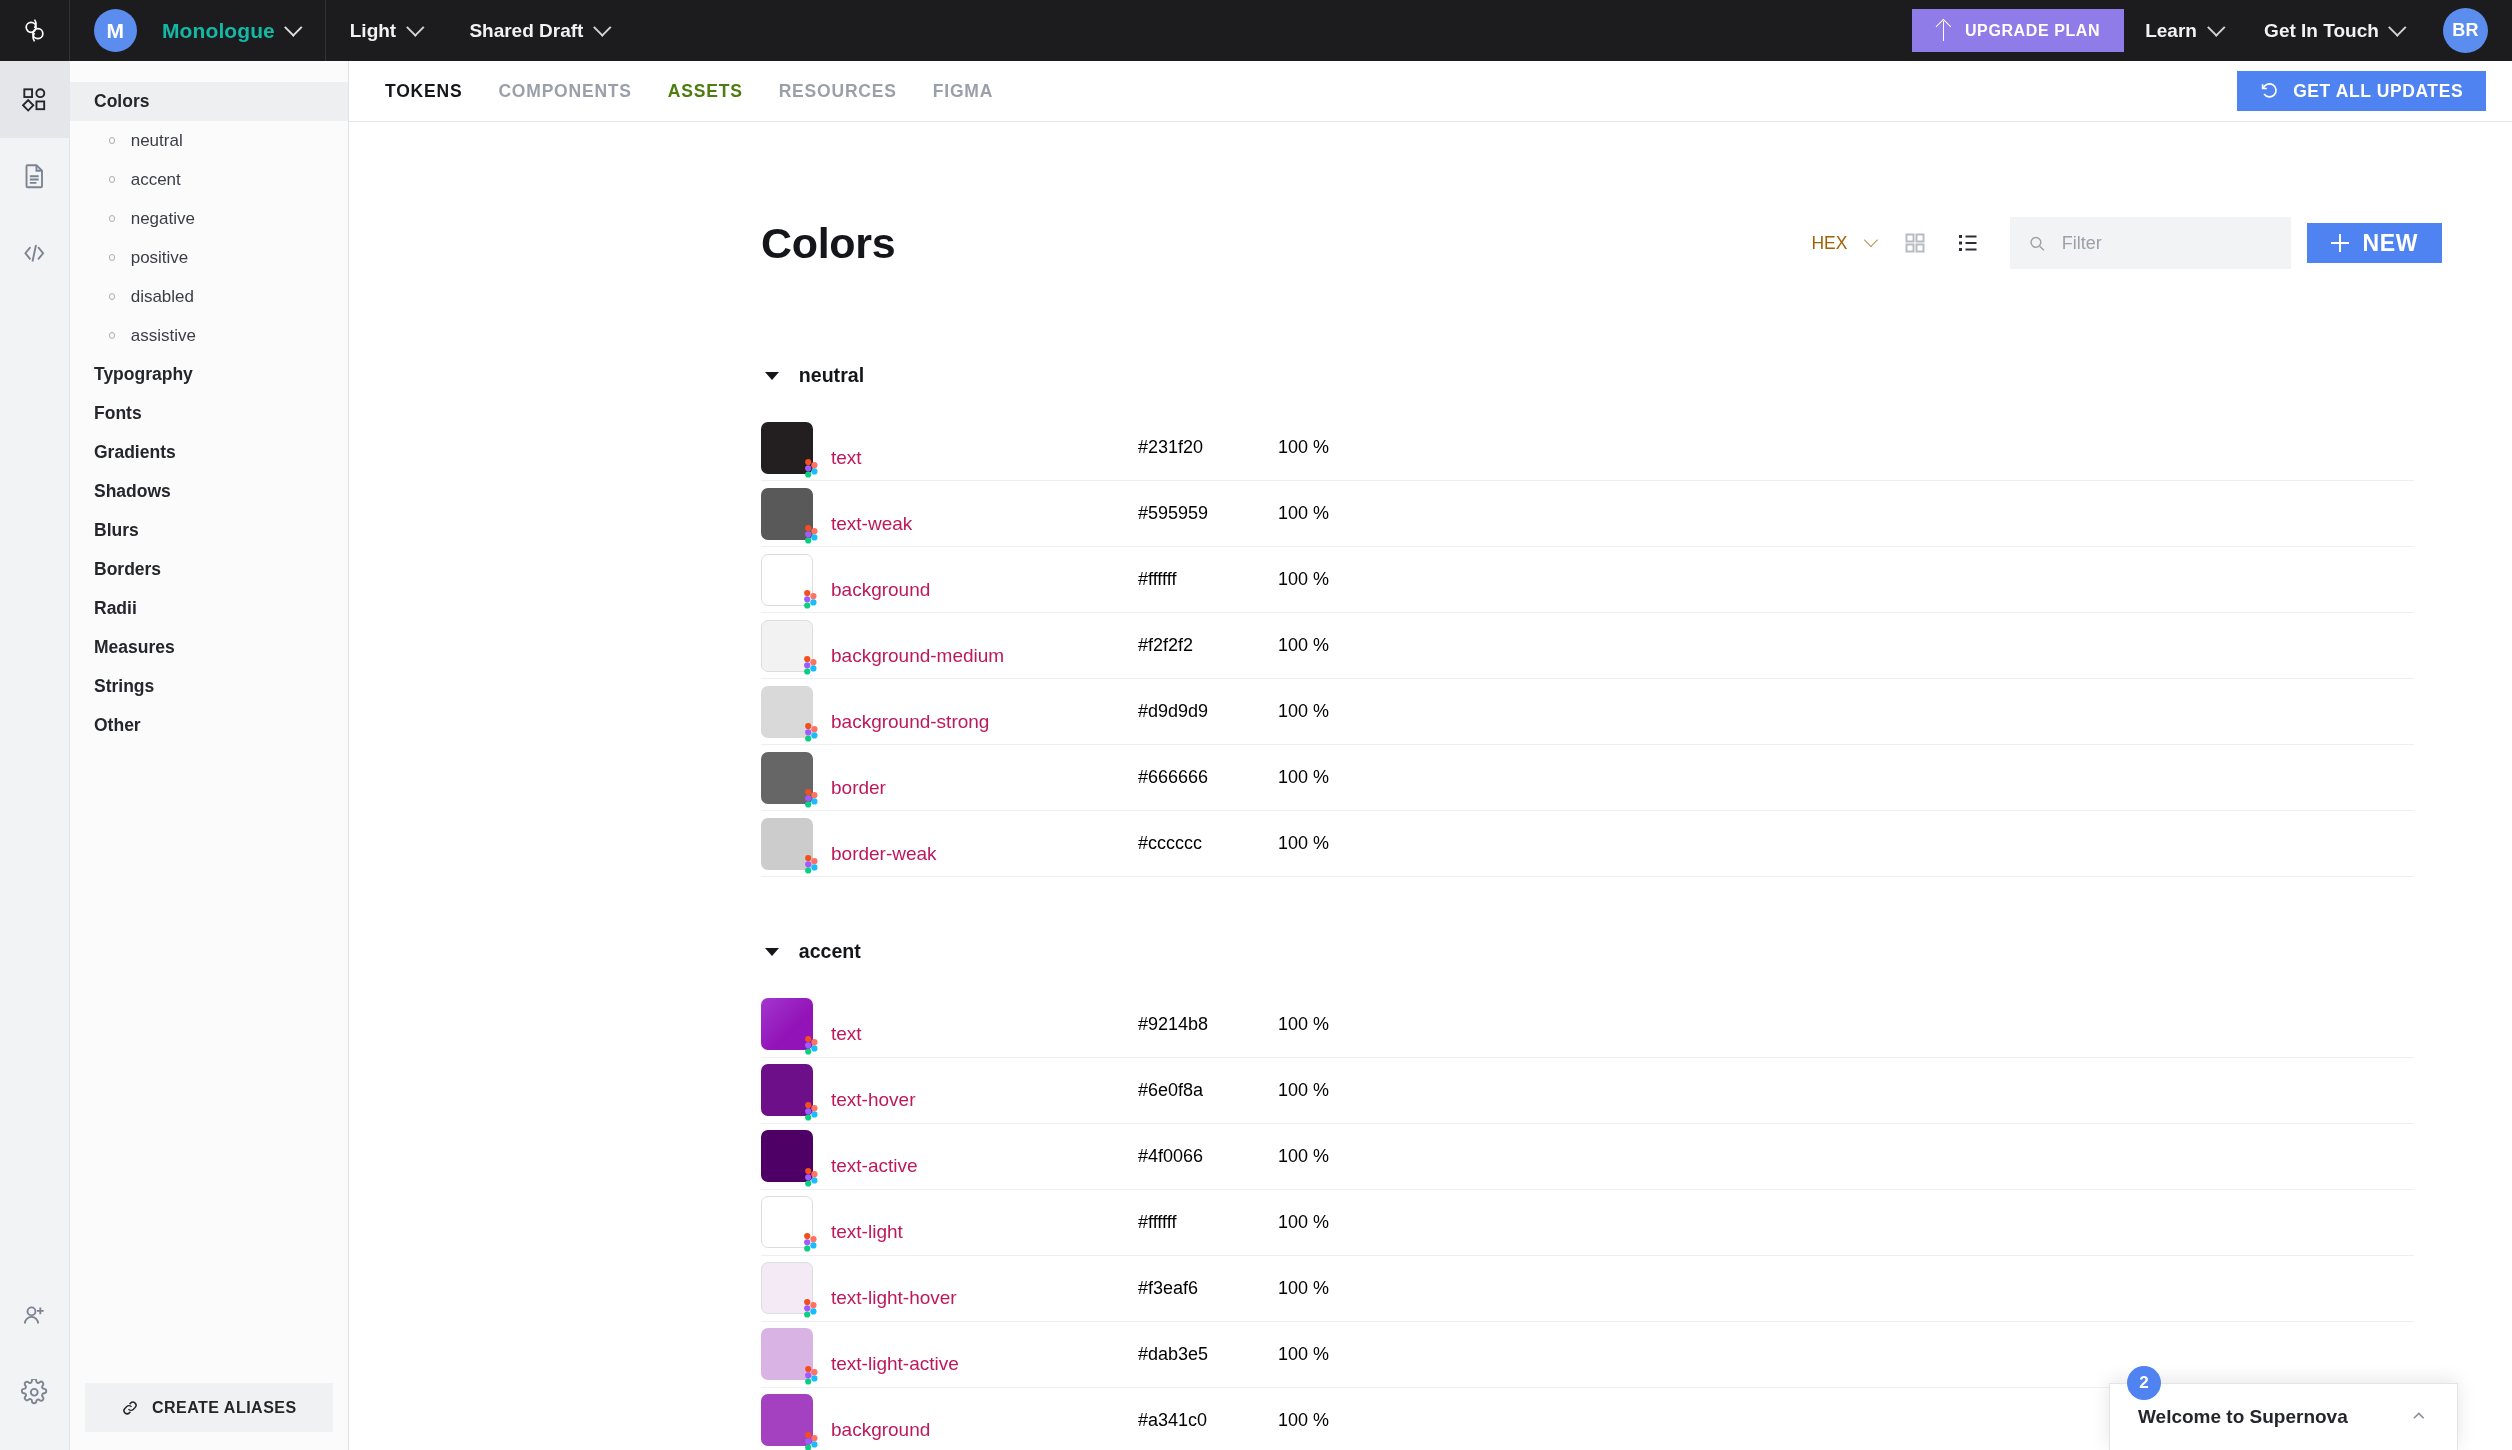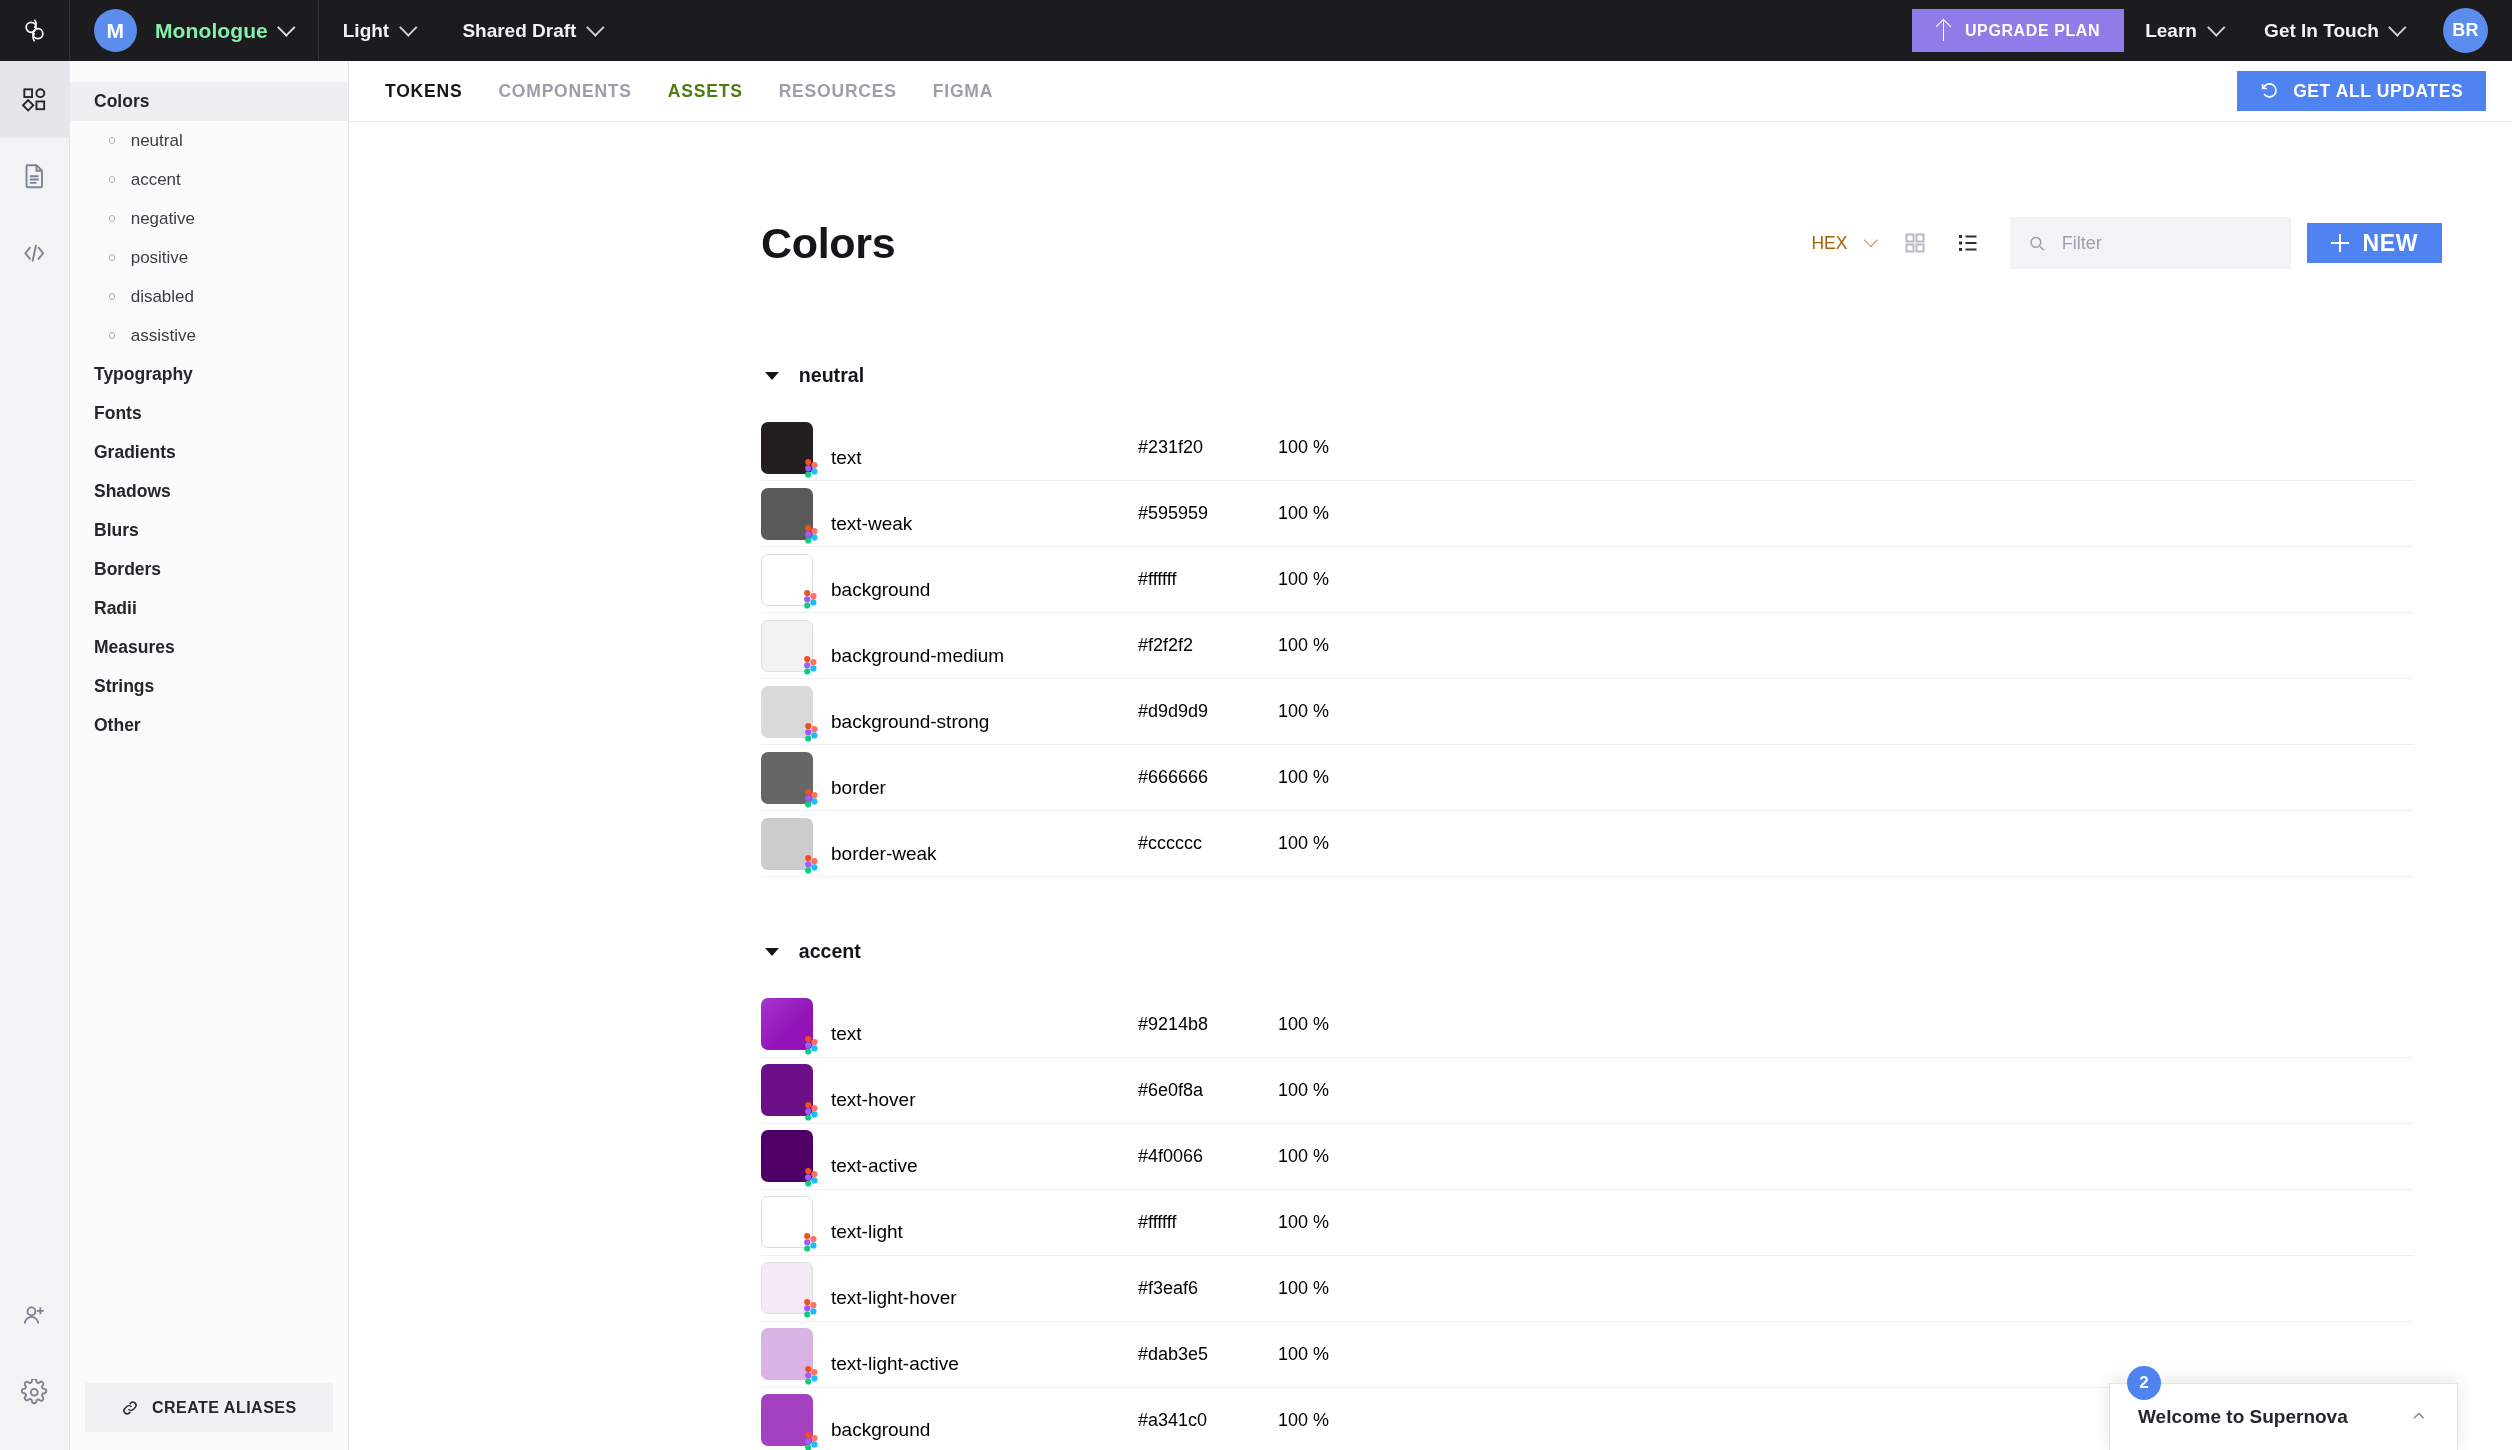--- a/index.html
+++ b/index.html
@@ -20,21 +20,21 @@
     width: 70px; height: 61px; display: flex; align-items: center; justify-content: center;
     border-right: 0.7px solid #323236;
   }
   .topbar-left { display: flex; align-items: center; height: 61px; padding-left: 24px; }
   .brand-avatar {
     width: 43px; height: 43px; border-radius: 50%; background: #5b8def;
     display: flex; align-items: center; justify-content: center;
     font-size: 21px; font-weight: bold; color: #fff; letter-spacing: 0.3px;
   }
   .brand-name {
-    font-size: 21px; font-weight: bold; color: #86efac; margin-left: 18px; letter-spacing: 0.1px;
+    font-size: 21px; font-weight: bold; color: #14b8a6; margin-left: 25px; letter-spacing: 0.1px;
   }
   .chev {
     display: inline-block; width: 12.6px; height: 12.6px; margin-left: 12.6px;
     border-right: 2.1px solid currentColor; border-bottom: 2.1px solid currentColor;
     transform: rotate(45deg) translate(-2.1px,-2.1px); opacity: .85;
   }
   .divider-v { width: 0.7px; height: 61px; background: #323236; margin: 0 0 0 25px; }
   .top-item {
     display: flex; align-items: center; font-size: 19px; font-weight: bold;
     color: #f2f2f4; padding: 0 24px; height: 61px; white-space: nowrap;
@@ -156,21 +156,21 @@
     cursor: pointer;
   }
   .swatch-cell { width: 70px; flex: 0 0 70px; display: flex; align-items: center; }
   .swatch {
     width: 52px; height: 52px; border-radius: 7px; position: relative;
   }
   .swatch.bordered { border: 0.7px solid #dcdde0; }
   .figma-badge {
     position: absolute; right: -4.9px; bottom: -7.7px; width: 15.4px; height: 22.3px;
   }
-  .name-cell { flex: 0 0 307px; font-size: 19px; color: #000000; margin-top: 20px; }
+  .name-cell { flex: 0 0 307px; font-size: 19px; color: #be185d; margin-top: 20px; }
   .hex-cell { flex: 0 0 140px; font-size: 18px; color: #000000; }
   .opacity-cell { flex: 0 0 140px; font-size: 18px; color: #000000; }
   .group-gap { height: 50px; }
 
   
   .welcome {
     position: absolute; right: 54px; bottom: 0; width: 349px; height: 67px;
     background: #fff; border: 0.7px solid #e2e4e8; border-bottom: none;
     box-shadow: 0 -2.8px 18px rgba(20,22,30,.10);
     display: flex; align-items: center; padding: 0 28px; z-index: 30; cursor: pointer;

